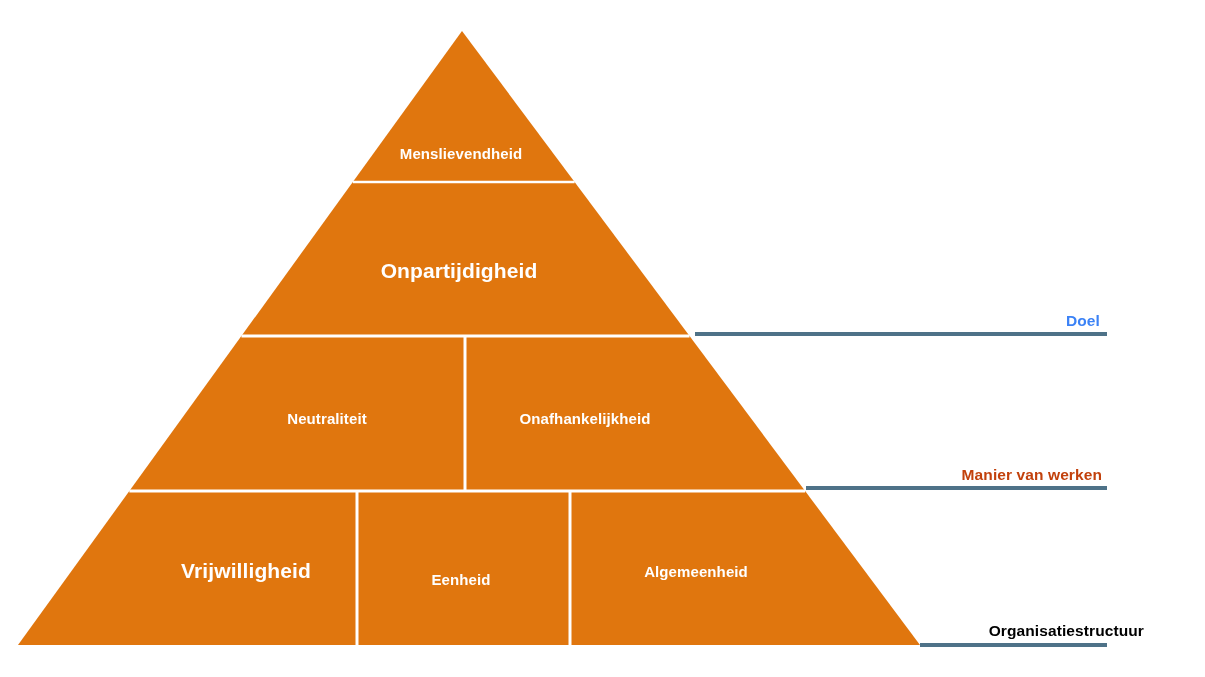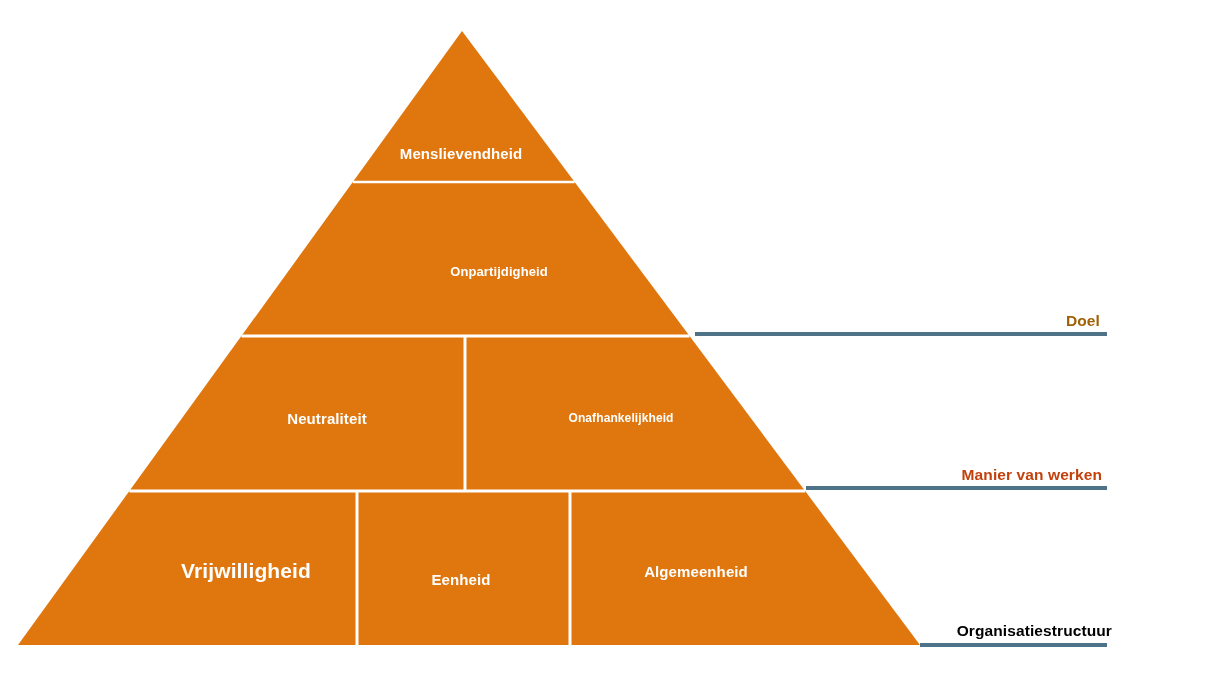--- a/index.html
+++ b/index.html
@@ -70,27 +70,27 @@
 
     <g id="callout-lines">
         <line x1="695" x2="1107" y1="334" y2="334" stroke="#4E7288" stroke-width="4"></line>
         <line x1="806" x2="1107" y1="488" y2="488" stroke="#4E7288" stroke-width="4"></line>
         <line x1="920" x2="1107" y1="645" y2="645" stroke="#4E7288" stroke-width="4"></line>
       </g>
   </svg>
 
   <div id="tier-labels">
       <div class="tier-label" style="left: 461px; top: 153px; font-size: 15px; color: rgb(255, 255, 255);">Menslievendheid</div>
-      <div class="tier-label" style="left: 459px; top: 271px; font-size: 13px; color: rgb(255, 255, 255); margin-left: 40px;">Onpartijdigheid</div>
+      <div class="tier-label" style="left: 459px; top: 271px; font-size: 21px; color: rgb(255, 255, 255);">Onpartijdigheid</div>
       <div class="tier-label" style="left: 327px; top: 418px; font-size: 15px; color: rgb(255, 255, 255);">Neutraliteit</div>
-      <div class="tier-label" style="left: 585px; top: 418px; font-size: 12px; color: rgb(255, 255, 255); margin-left: 36px;">Onafhankelijkheid</div>
+      <div class="tier-label" style="left: 585px; top: 418px; font-size: 15px; color: rgb(255, 255, 255);">Onafhankelijkheid</div>
       <div class="tier-label" style="left: 246px; top: 571px; font-size: 21px; color: rgb(255, 255, 255);">Vrijwilligheid</div>
       <div class="tier-label" style="left: 461px; top: 571px; font-size: 15px; color: rgb(255, 255, 255); margin-top: 8px;">Eenheid</div>
       <div class="tier-label" style="left: 696px; top: 571px; font-size: 15px; color: rgb(255, 255, 255);">Algemeenheid</div>
     </div>
 
   <div id="callout-labels">
-      <div class="callout-label" style="left: 1100px; top: 330px; color: #a16207;">Doel</div>
+      <div class="callout-label" style="left: 1100px; top: 330px; color: #3b82f6;">Doel</div>
       <div class="callout-label" style="left: 1102px; top: 484px; color: #c2410c;">Manier van werken</div>
-      <div class="callout-label" style="left: 1112px; top: 640px; color: rgb(0, 0, 0);">Organisatiestructuur</div>
+      <div class="callout-label" style="left: 1144px; top: 640px; color: rgb(0, 0, 0);">Organisatiestructuur</div>
     </div>
 
 </div>
 
 </body></html>

